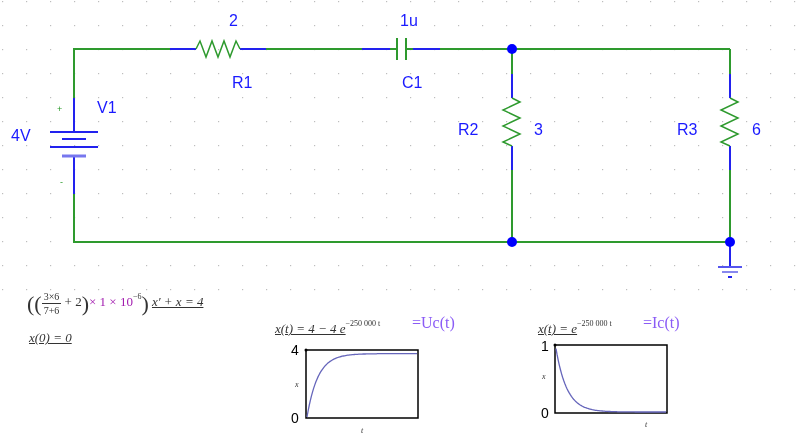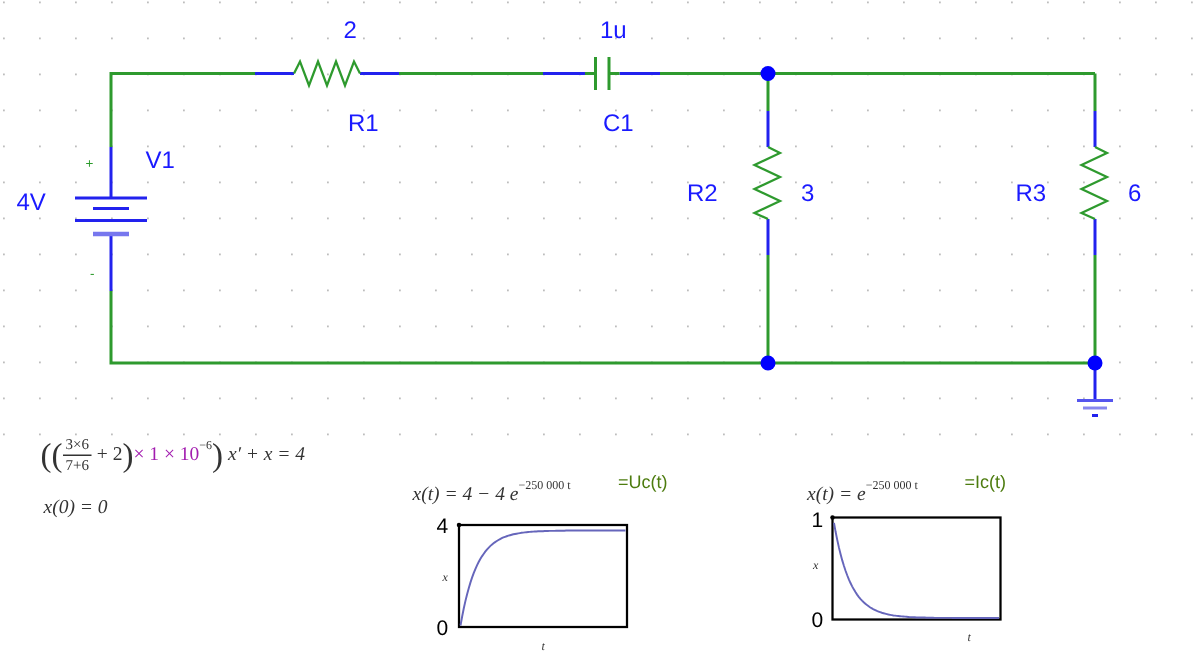--- a/index.html
+++ b/index.html
@@ -1,26 +1,26 @@
 <!DOCTYPE html>
 <html><head>
 <meta charset="utf-8">
 <style>
   html, body { margin: 0; padding: 0; background: #ffffff; }
   body { width: 800px; height: 445px; position: relative; overflow: hidden;
          font-family: "Liberation Sans", sans-serif; }
   #canvas { position: absolute; left: 0; top: 0; }
   .lbl { position: absolute; color: #1a1aff; font-family: "Liberation Sans", sans-serif; font-size: 16px; line-height: 16px; white-space: nowrap; }
   .math { position: absolute; font-family: "Liberation Serif", serif; color: #333; font-size: 13px; white-space: nowrap; line-height: 14px; }
-  .math i { font-style: italic; }
+  .math i { font-style: italic; text-decoration: underline; }
   .frac { display: inline-block; vertical-align: middle; text-align: center; font-size: 10px; }
   .frac .num { display: block; border-bottom: 1px solid #333; padding: 0 2px; line-height: 13px; }
   .frac .den { display: block; padding: 0 2px; line-height: 13px; }
   .big { font-size: 22px; vertical-align: middle; font-weight: 300; }
-  .eqlbl { position: absolute; font-family: Liberation Sans, sans-serif; font-size: 12px; color: #4d7c0f; white-space: nowrap; }
+  .eqlbl { position: absolute; font-family: Liberation Serif, serif; font-size: 16px; color: #8b5cf6; white-space: nowrap; }
   .sup { font-size: 8px; vertical-align: 7px; }
   .tick { position: absolute; font-family: "Liberation Sans", sans-serif; font-size: 14px; color: #000; line-height: 14px; }
   .axl { position: absolute; font-family: "Liberation Serif", serif; font-style: italic; font-size: 8px; color: #333; }
   .pol { position: absolute; font-size: 9px; color: #2a9a2a; font-family: "Liberation Sans", sans-serif; }
 </style>
 </head>
 <body>
 
 <svg id="canvas" width="800" height="445" xmlns="http://www.w3.org/2000/svg">
   <g id="grid">

